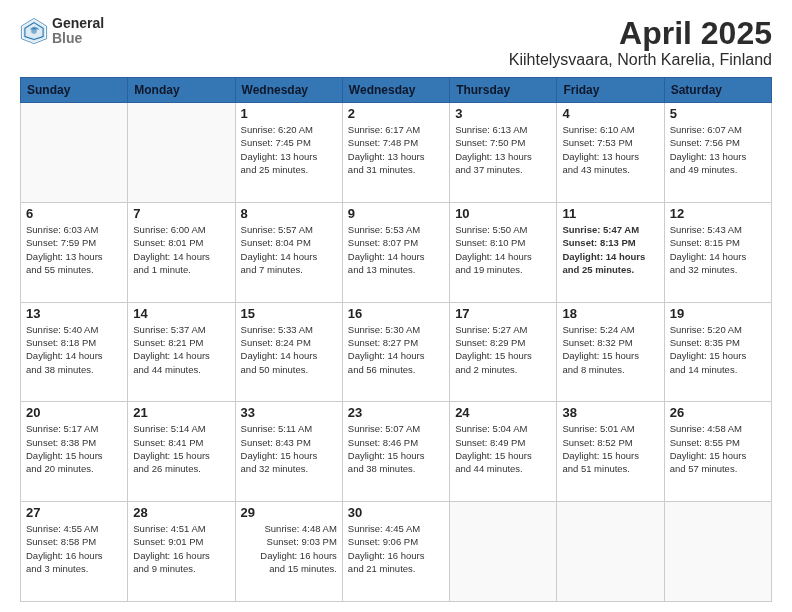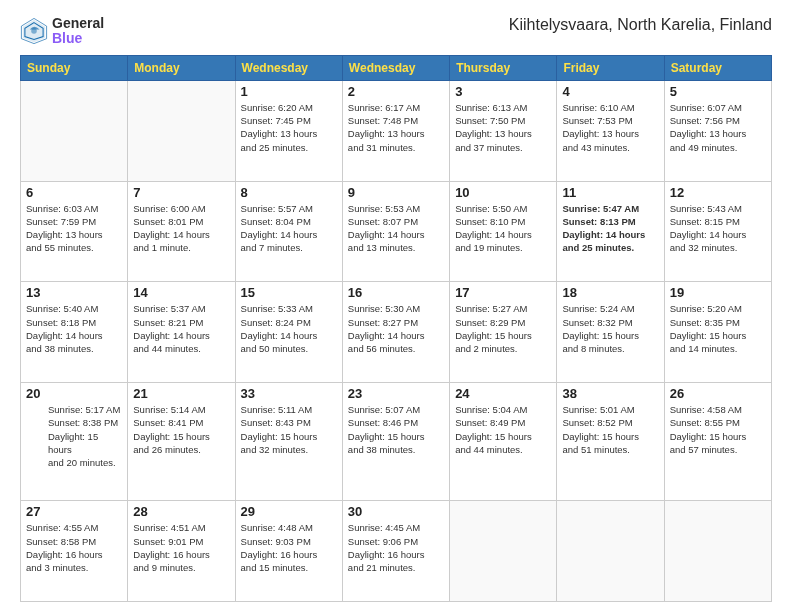--- a/index.html
+++ b/index.html
@@ -28,21 +28,21 @@
       align-items: center;
     }
     .logo-text {
       display: flex;
       flex-direction: column;
       font-size: 14px;
       font-weight: bold;
       line-height: 1.1;
     }
     .logo-general { color: #2c2c2c; }
-    .logo-blue { color: #8b5cf6; }
+    .logo-blue { color: #737373; }
     .logo-icon {
       width: 28px;
       height: 28px;
       margin-right: 4px;
     }
     .title-block {
       text-align: right;
     }
     .title-block h1 {
       font-size: 32px;
@@ -55,21 +55,21 @@
       font-weight: normal;
       color: #2c2c2c;
     }
     .calendar {
       width: 100%;
       border-collapse: collapse;
       flex: 1;
     }
     .calendar thead tr th {
       background-color: #3577b5;
-      color: #fde047;
+      color: #0f172a;
       font-size: 12px;
       font-weight: bold;
       padding: 5px 6px;
       text-align: left;
       border: 1px solid #2a60a0;
     }
     .calendar tbody tr td {
       vertical-align: top;
       border: 1px solid #ccc;
       padding: 3px 5px;
@@ -106,20 +106,21 @@
         <polygon points="20,2 38,13 38,31 20,38 2,31 2,13" fill="none" stroke="#1a6faf" stroke-width="1"></polygon>
         <path d="M14 18 Q20 10 28 18" fill="#1a6faf" opacity="0.7"></path>
         <circle cx="20" cy="20" r="4" fill="#1a6faf" opacity="0.5"></circle>
       </svg>
       <div class="logo-text">
         <span class="logo-general">General</span>
         <span class="logo-blue">Blue</span>
       </div>
     </div>
     <div class="title-block">
+      <h1>April 2025</h1>
       <h2>Kiihtelysvaara, North Karelia, Finland</h2>
     </div>
   </div>
 
   <table class="calendar">
     <thead>
       <tr>
       <th>Sunday</th>
           <th>Monday</th>
           <th>Wednesday</th>
@@ -267,21 +268,21 @@
             <span class="day-number">19</span>
             <div class="day-info" style="white-space: pre-line;">Sunrise: 5:20 AM
 Sunset: 8:35 PM
 Daylight: 15 hours
 and 14 minutes.</div>
           </td>
         </tr>
         <tr>
           <td>
             <span class="day-number">20</span>
-            <div class="day-info" style="white-space: pre-line; margin-left: 22px;">Sunrise: 5:17 AM
+            <div class="day-info" style="white-space: pre-line;">Sunrise: 5:17 AM
 Sunset: 8:38 PM
 Daylight: 15 hours
 and 20 minutes.</div>
           </td>
           <td>
             <span class="day-number">21</span>
             <div class="day-info" style="white-space: pre-line;">Sunrise: 5:14 AM
 Sunset: 8:41 PM
 Daylight: 15 hours
 and 26 minutes.</div>
@@ -332,21 +333,21 @@
           </td>
           <td>
             <span class="day-number">28</span>
             <div class="day-info" style="white-space: pre-line;">Sunrise: 4:51 AM
 Sunset: 9:01 PM
 Daylight: 16 hours
 and 9 minutes.</div>
           </td>
           <td>
             <span class="day-number">29</span>
-            <div class="day-info" style="white-space: pre-line;">Sunrise: 4:48 AM
+            <div class="day-info" style="white-space: pre-line; text-align: right;">Sunrise: 4:48 AM
 Sunset: 9:03 PM
 Daylight: 16 hours
 and 15 minutes.</div>
           </td>
           <td>
             <span class="day-number">30</span>
             <div class="day-info" style="white-space: pre-line;">Sunrise: 4:45 AM
 Sunset: 9:06 PM
 Daylight: 16 hours
 and 21 minutes.</div>

